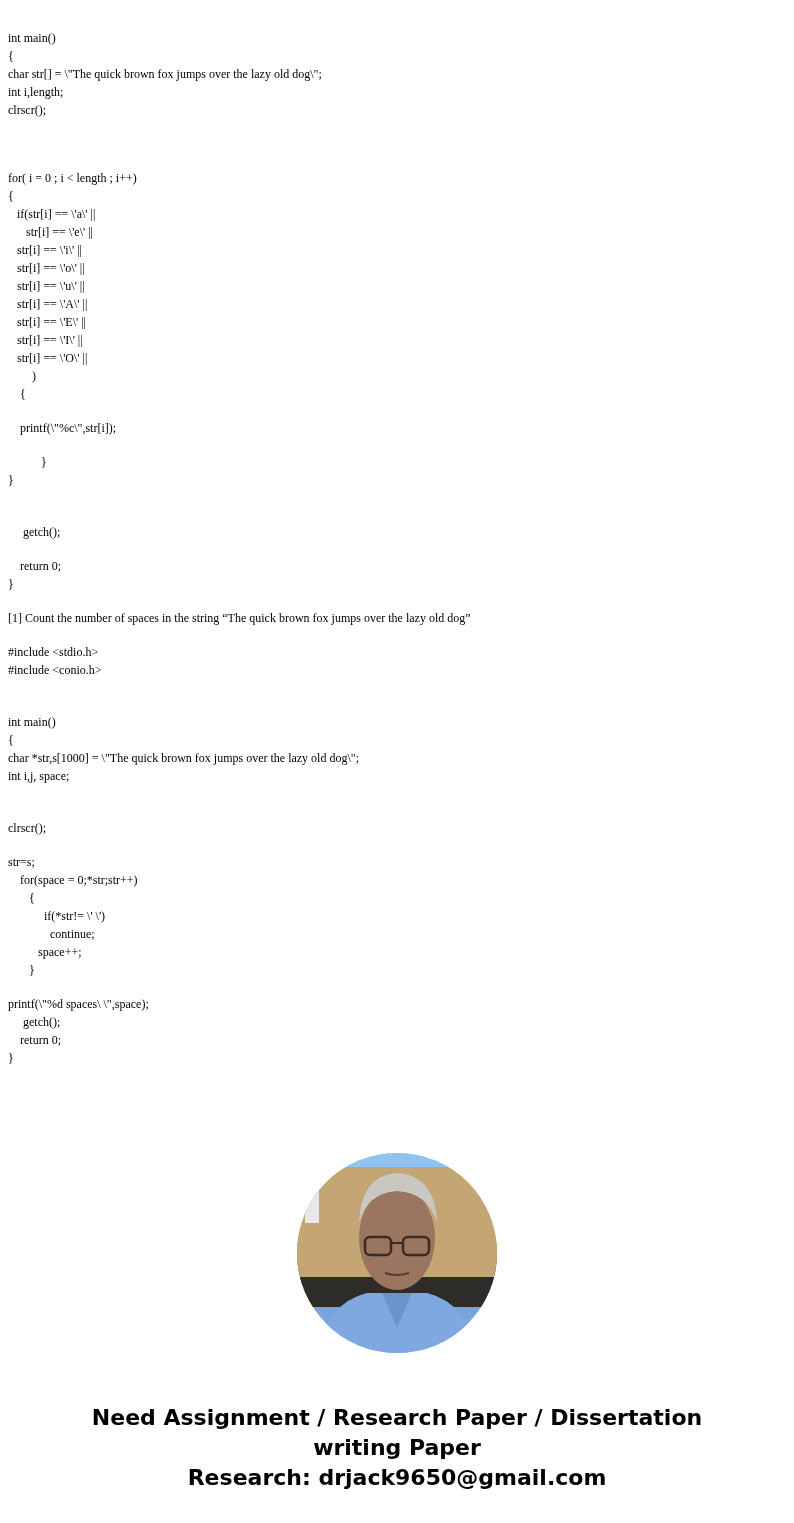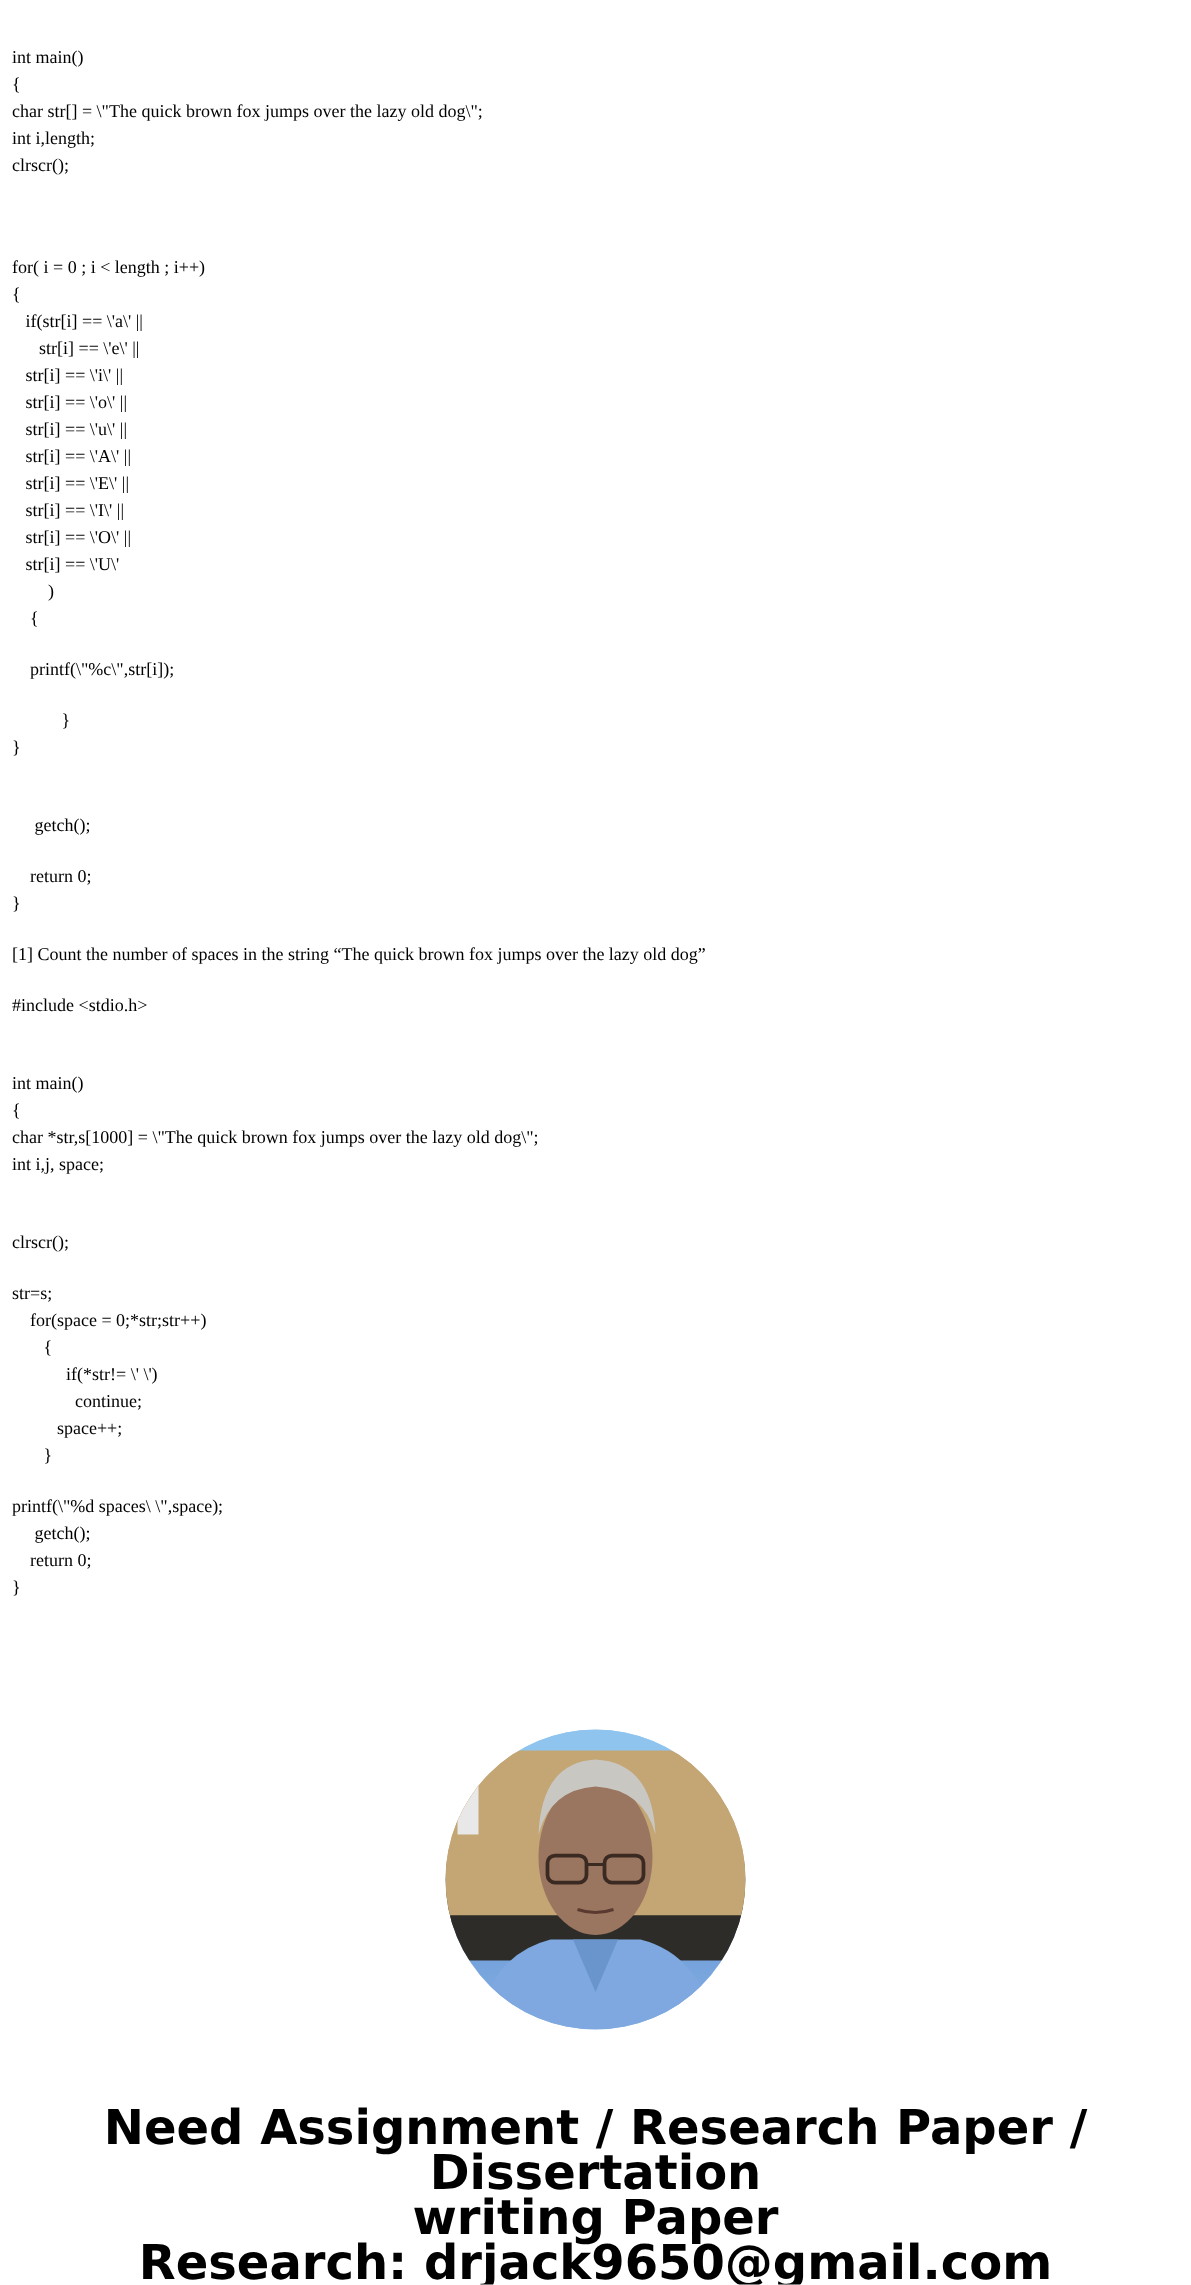--- a/index.html
+++ b/index.html
@@ -12,21 +12,21 @@
   .line { display: block; white-space: pre; line-height: 18px; height: 18px; }
   .gap16 { height: 16px; }
   .gap34 { height: 34px; }
   .avatar {
     position: absolute; left: 297px; top: 1153px; width: 200px; height: 200px;
     border-radius: 50%; overflow: hidden;
     background: linear-gradient(180deg, #8fc4ef 0%, #8fc4ef 7%, #b89a66 8%, #c9ab78 40%, #2c2a26 62%, #2f2d29 66%, #6f9dd8 67%, #86b0e4 100%);
   }
   .footer {
     position: absolute; left: 0; top: 1403px; width: 794px; text-align: center;
-    font-family: "DejaVu Sans", sans-serif; font-weight: bold; font-size: 32px;
+    font-family: "DejaVu Sans", sans-serif; font-weight: bold; font-size: 22px;
     line-height: 30px; color: #000;
   }
 </style>
 </head>
 <body>
 
 <div class="content">
   <div class="block">
     <span class="line">int main()</span>
     <span class="line">{</span>
@@ -39,41 +39,41 @@
     <span class="line">{</span>
     <span class="line">   if(str[i] == \'a\' ||</span>
     <span class="line">      str[i] == \'e\' ||</span>
     <span class="line">   str[i] == \'i\' ||</span>
     <span class="line">   str[i] == \'o\' ||</span>
     <span class="line">   str[i] == \'u\' ||</span>
     <span class="line">   str[i] == \'A\' ||</span>
     <span class="line">   str[i] == \'E\' ||</span>
     <span class="line">   str[i] == \'I\' ||</span>
     <span class="line">   str[i] == \'O\' ||</span>
-    <span class="line">   str[i] == \'U\'</span>
     <span class="line">        )</span>
     <span class="line">    {</span>
     <div class="gap16"></div>
     <span class="line">    printf(\"%c\",str[i]);</span>
     <div class="gap16"></div>
     <span class="line">           }</span>
     <span class="line">}</span>
     <div class="gap34"></div>
     <span class="line">     getch();</span>
     <div class="gap16"></div>
     <span class="line">    return 0;</span>
     <span class="line">}</span>
   </div>
 
   <div class="gap16"></div>
   <span class="line">[1] Count the number of spaces in the string “The quick brown fox jumps over the lazy old dog”</span>
   <div class="gap16"></div>
 
   <div class="block">
     <span class="line">#include &lt;stdio.h&gt;</span>
+    <span class="line">#include &lt;conio.h&gt;</span>
     <div class="gap34"></div>
     <span class="line">int main()</span>
     <span class="line">{</span>
     <span class="line">char *str,s[1000] = \"The quick brown fox jumps over the lazy old dog\";</span>
     <span class="line">int i,j, space;</span>
     <div class="gap34"></div>
     <span class="line">clrscr();</span>
     <div class="gap16"></div>
     <span class="line">str=s;</span>
     <span class="line">    for(space = 0;*str;str++)</span>

